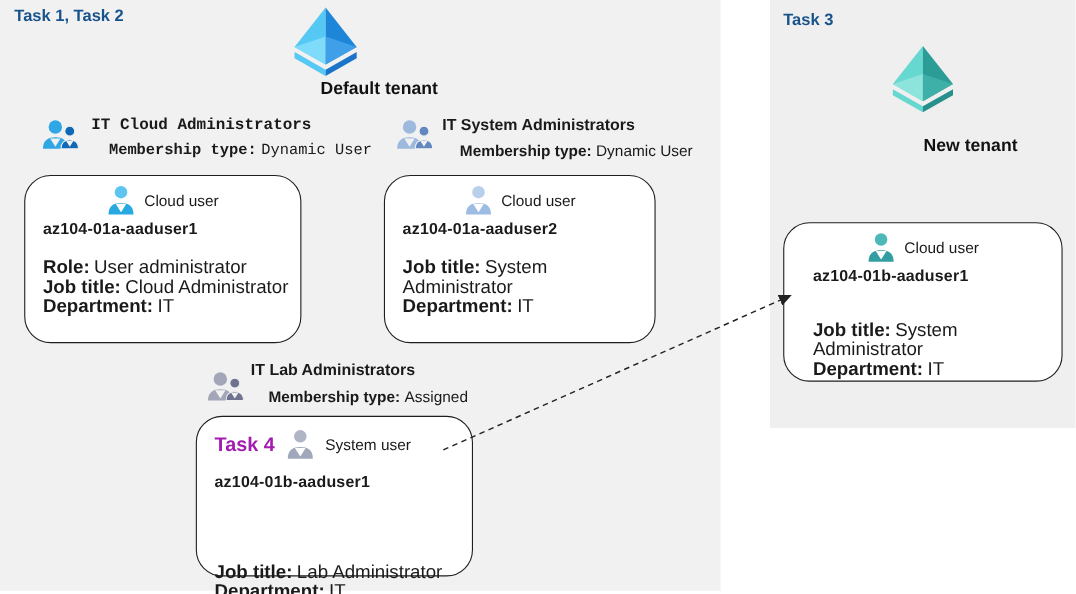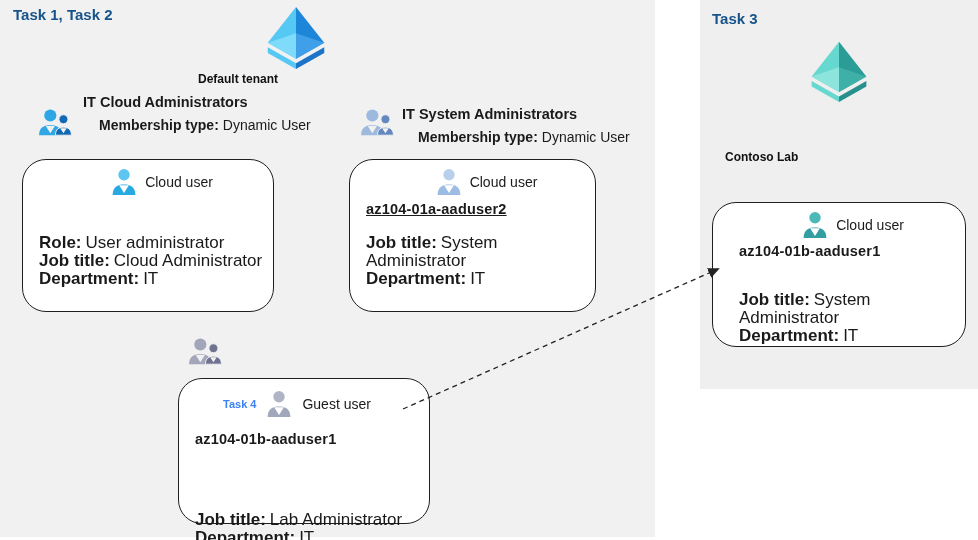--- a/index.html
+++ b/index.html
@@ -3,32 +3,32 @@
 <meta charset="utf-8">
 <style>
   html,body{margin:0;padding:0;background:#ffffff;}
   .page{
     position:relative;width:978px;height:540px;overflow:hidden;
     font-family:"Liberation Sans",sans-serif;color:#1a1a1a;background:#ffffff;
   }
   .bg-left{position:absolute;left:0;top:0;width:655px;height:537px;background:#f1f1f2;}
   .panel-right{position:absolute;left:700px;top:0;width:278px;height:389px;background:#efeff0;}
   .task-label{position:absolute;font-size:15px;font-weight:bold;color:#17538a;}
-  .tenant-title{position:absolute;font-size:12px;font-weight:bold;color:#111;text-align:left;}
+  .tenant-title{position:absolute;font-size:16px;font-weight:bold;color:#111;text-align:right;}
   .group{position:absolute;}
   .group-name{font-size:14.5px;font-weight:bold;line-height:1;margin-bottom:8px;}
   .group-membership{font-size:14px;line-height:1;padding-left:16px;}
   .group-membership b{margin-right:4px;}
   .user-card{
     position:absolute;background:#ffffff;border:1.5px solid #1f1f1f;border-radius:24px;
   }
-  .card-header{display:flex;align-items:center;justify-content:center;gap:8px;margin-top:8px;margin-left:28px;}
+  .card-header{display:flex;align-items:center;justify-content:center;gap:8px;margin-top:8px;}
   .card-header.left-align{justify-content:flex-start;padding-left:16px;gap:10px;}
   .user-type-label{font-size:14px;color:#1a1a1a;}
-  .task-tag{font-size:11px;font-weight:bold;color:#3b82f6;}
+  .task-tag{font-size:18px;font-weight:bold;color:#a21caf;}
   .user-name{position:absolute;left:16px;font-size:14.5px;font-weight:bold;letter-spacing:.2px;}
   .details{position:absolute;left:16px;font-size:17px;line-height:18px;}
   .detail-line b{margin-right:4px;}
   .r-name{left:26px;}
   .r-details{left:26px;}
   svg{display:block;}
 </style>
 </head>
 <body>
 
@@ -55,33 +55,33 @@
   <div style="position:absolute;left:806px;top:40px;">
     <svg width="66" height="62" viewBox="0 0 72 68">
       <polygon points="36,2 6,40 36,57" fill="#66d8d0"></polygon>
       <polygon points="36,2 66,40 36,57" fill="#2b9c96"></polygon>
       <polygon points="36,30 6,40 36,57" fill="#8ce4dc"></polygon>
       <polygon points="36,30 66,40 36,57" fill="#3fb0a8"></polygon>
       <polygon points="6,45 36,62 36,68 6,51" fill="#66d8d0"></polygon>
       <polygon points="66,45 36,62 36,68 66,51" fill="#27908c"></polygon>
     </svg>
   </div>
-  <div class="tenant-title" style="left:725px;top:150px;width:200px;">Contoso Lab</div>
+  <div class="tenant-title" style="left:725px;top:124px;width:200px;">New tenant</div>
 
   <div style="position:absolute;left:38px;top:108px;">
     <svg width="34" height="30" viewBox="0 0 36 32">
       <circle cx="13" cy="8" r="6.5" fill="#2fa7e4"></circle>
       <path d="M1,29 c0,-8.5 5.5,-11 12,-11 c6.5,0 12,2.5 12,11 z" fill="#2fa7e4"></path>
       <path d="M8,19 l5,8 5,-8 z" fill="#f1f1f2"></path>
       <circle cx="27" cy="12" r="4.8" fill="#1168b4" stroke="#f1f1f2" stroke-width="1"></circle>
       <path d="M18.5,29 c0,-6.5 4,-8.5 8.5,-8.5 c4.5,0 8.5,2 8.5,8.5 z" fill="#1168b4" stroke="#f1f1f2" stroke-width="1"></path>
       <path d="M23.5,21.5 l3.5,5.5 3.5,-5.5 z" fill="#f1f1f2"></path>
     </svg>
   </div>
-  <div class="group" style="left:83px;top:95px;">
+  <div class="group" style="left:83px;top:107px;font-family:Liberation Mono, monospace;">
     <div class="group-name">IT Cloud Administrators</div>
     <div class="group-membership"><b>Membership type:</b><span>Dynamic User</span></div>
   </div>
 
   <div style="position:absolute;left:360px;top:108px;">
     <svg width="34" height="30" viewBox="0 0 36 32">
       <circle cx="13" cy="8" r="6.5" fill="#9db9de"></circle>
       <path d="M1,29 c0,-8.5 5.5,-11 12,-11 c6.5,0 12,2.5 12,11 z" fill="#9db9de"></path>
       <path d="M8,19 l5,8 5,-8 z" fill="#f1f1f2"></path>
       <circle cx="27" cy="12" r="4.8" fill="#6288bf" stroke="#f1f1f2" stroke-width="1"></circle>
@@ -97,68 +97,73 @@
   <div style="position:absolute;left:188px;top:337px;">
     <svg width="34" height="30" viewBox="0 0 36 32">
       <circle cx="13" cy="8" r="6.5" fill="#a3a6b8"></circle>
       <path d="M1,29 c0,-8.5 5.5,-11 12,-11 c6.5,0 12,2.5 12,11 z" fill="#a3a6b8"></path>
       <path d="M8,19 l5,8 5,-8 z" fill="#f1f1f2"></path>
       <circle cx="27" cy="12" r="4.8" fill="#6f7390" stroke="#f1f1f2" stroke-width="1"></circle>
       <path d="M18.5,29 c0,-6.5 4,-8.5 8.5,-8.5 c4.5,0 8.5,2 8.5,8.5 z" fill="#6f7390" stroke="#f1f1f2" stroke-width="1"></path>
       <path d="M23.5,21.5 l3.5,5.5 3.5,-5.5 z" fill="#f1f1f2"></path>
     </svg>
   </div>
+  <div class="group" style="left:228px;top:330px;">
+    <div class="group-name">IT Lab Administrators</div>
+    <div class="group-membership"><b>Membership type:</b><span>Assigned</span></div>
+  </div>
 
   <div class="user-card" style="left:22px;top:159px;width:250px;height:151px;">
     <div class="card-header">
       <span>
         <svg width="26" height="28" viewBox="0 0 32 34">
           <circle cx="16" cy="8" r="7" fill="#5ec4f0"></circle>
           <path d="M2,33 c0,-10 6,-13 14,-13 c8,0 14,3 14,13 z" fill="#29a9e1"></path>
           <path d="M10,21 l6,9.5 6,-9.5 z" fill="#ffffff"></path>
         </svg>
       </span>
       <span class="user-type-label">Cloud user</span>
     </div>
+    <div class="user-name" style="top:41px;">az104-01a-aaduser1</div>
     <div class="details" style="top:74px;">
       <div class="detail-line"><b>Role:</b><span>User administrator</span></div>
       <div class="detail-line"><b>Job title:</b><span>Cloud Administrator</span></div>
       <div class="detail-line"><b>Department:</b><span>IT</span></div>
     </div>
   </div>
 
   <div class="user-card" style="left:349px;top:159px;width:245px;height:151px;">
     <div class="card-header">
       <span>
         <svg width="26" height="28" viewBox="0 0 32 34">
           <circle cx="16" cy="8" r="7" fill="#b9d0ec"></circle>
           <path d="M2,33 c0,-10 6,-13 14,-13 c8,0 14,3 14,13 z" fill="#9dbce4"></path>
           <path d="M10,21 l6,9.5 6,-9.5 z" fill="#ffffff"></path>
         </svg>
       </span>
       <span class="user-type-label">Cloud user</span>
     </div>
-    <div class="user-name" style="top:41px;text-decoration:underline;">az104-01a-aaduser2</div>
+    <div class="user-name" style="top:41px;">az104-01a-aaduser2</div>
     <div class="details" style="top:74px;">
       <div class="detail-line"><b>Job title:</b><span>System Administrator</span></div>
       <div class="detail-line"><b>Department:</b><span>IT</span></div>
     </div>
   </div>
 
   <div class="user-card" style="left:178px;top:378px;width:250px;height:144px;">
     <div class="card-header left-align" style="margin-top:11px;">
       <span class="task-tag">Task 4</span>
       <span>
         <svg width="26" height="28" viewBox="0 0 32 34">
           <circle cx="16" cy="8" r="7" fill="#b0b5c6"></circle>
           <path d="M2,33 c0,-10 6,-13 14,-13 c8,0 14,3 14,13 z" fill="#a2a8bc"></path>
           <path d="M10,21 l6,9.5 6,-9.5 z" fill="#ffffff"></path>
         </svg>
       </span>
-      <span class="user-type-label">Guest user</span>
+      <span class="user-type-label">System user</span>
     </div>
     <div class="user-name" style="top:52px;">az104-01b-aaduser1</div>
     <div class="details" style="top:90px;margin-top:42px;">
       <div class="detail-line"><b>Job title:</b><span>Lab Administrator</span></div>
       <div class="detail-line"><b>Department:</b><span>IT</span></div>
     </div>
   </div>
 
   <div class="user-card" style="left:712px;top:202px;width:252px;height:143px;">
     <div class="card-header">

